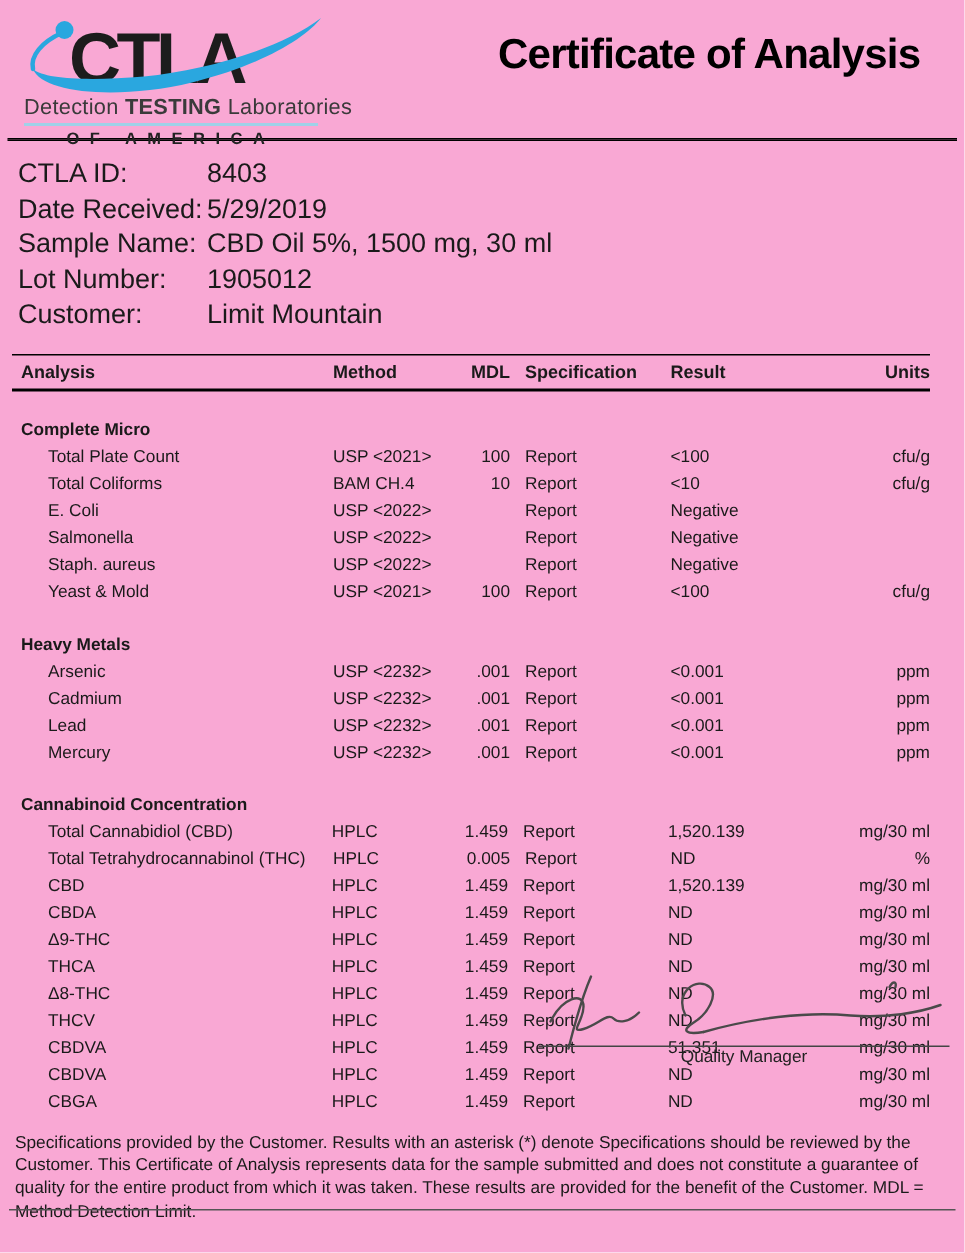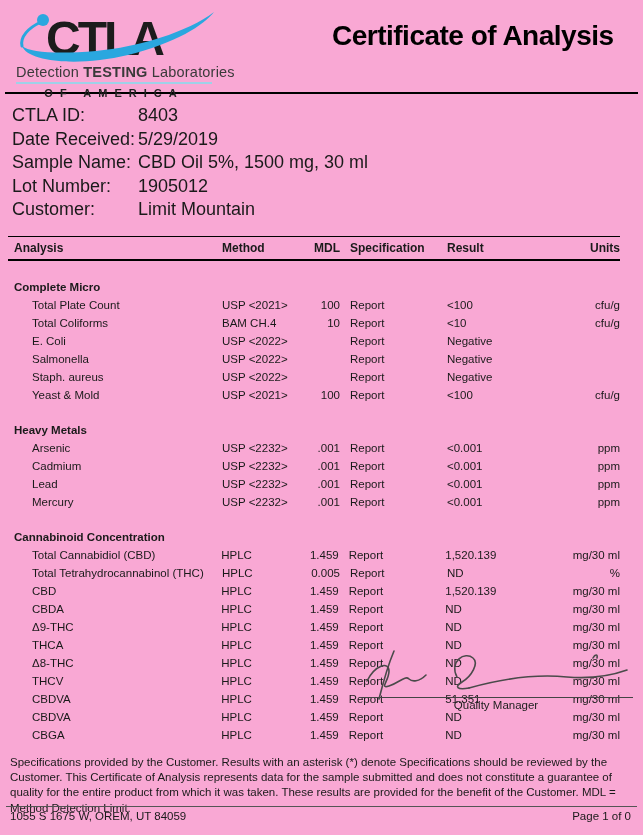--- a/index.html
+++ b/index.html
@@ -303,18 +303,14 @@
         <path d="M 110 39 C 142 30, 178 25, 208 28 C 232 30, 254 26, 268 21"></path>
         <path d="M 234 9 C 236 5, 239 5, 238 9"></path>
       </g>
     </svg>
     <div class="sig-line"></div>
     <div class="sig-title">Quality Manager</div>
   </div>
 
   <div class="disclaimer">Specifications provided by the Customer. Results with an asterisk (*) denote Specifications should be reviewed by the Customer. This Certificate of Analysis represents data for the sample submitted and does not constitute a guarantee of quality for the entire product from which it was taken. These results are provided for the benefit of the Customer.  MDL = Method Detection Limit.</div>
   <div class="footer-rule"></div>
-  <div class="footer-row">
-    <div>1055 S 1675 W, OREM, UT 84059</div>
-    <div>Page 1 of 0</div>
-  </div>
 
 </div>
 
 </body></html>

